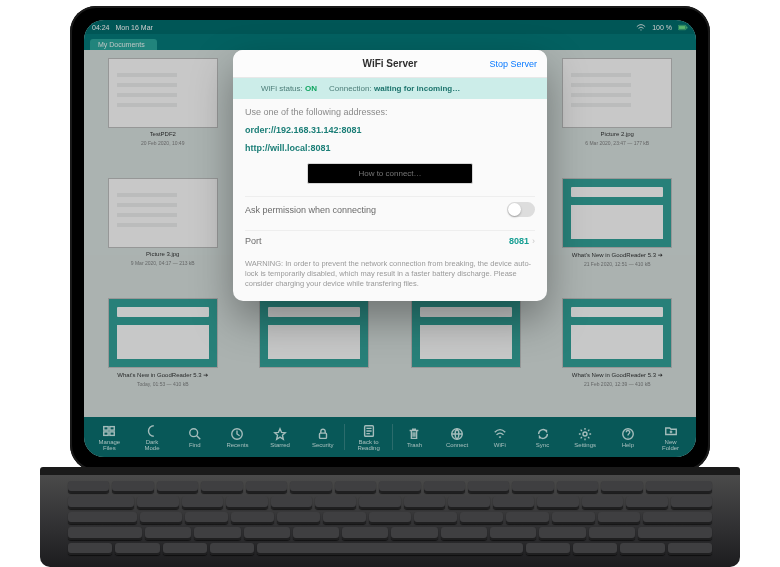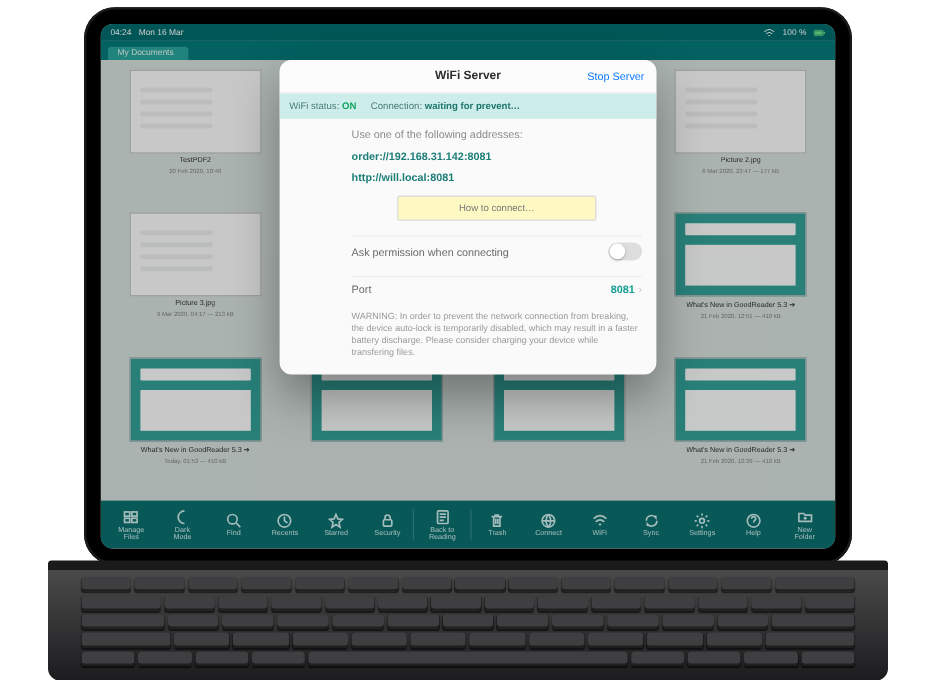--- a/index.html
+++ b/index.html
@@ -9,21 +9,21 @@
     background: #fff; position: relative; overflow: hidden;
   }
   
   .device {
     position: absolute; top: 6px; left: 70px; width: 640px; height: 465px;
     background: #000; border-radius: 26px; padding: 14px;
     box-shadow: inset 0 0 0 2px #1a1a1a;
   }
   .screen {
     width: 100%; height: 100%; background: #c8d4d2;
-    border-radius: 10px; overflow: hidden; position: relative;
+    border-radius: 20px; overflow: hidden; position: relative;
     display: flex; flex-direction: column;
   }
   .keyboard {
     position: absolute; left: 40px; right: 40px; bottom: 0; height: 92px;
     background: linear-gradient(#4a4a4a,#2f2f31 60%,#1c1c1e);
     border-radius: 0 0 10px 10px; padding: 6px 28px 12px;
     display: flex; flex-direction: column; gap: 3px;
   }
   .krow { display: flex; gap: 3px; flex: 1; }
   .key {
@@ -92,32 +92,32 @@
     font-size: 9px; color: #2d2d2d; overflow: hidden;
   }
   .m-head {
     display: grid; grid-template-columns: 1fr auto 1fr;
     padding: 8px 10px; align-items: center; border-bottom: 1px solid #e8e8e8;
     background: #fcfcfc;
   }
   .m-title { font-weight: 600; font-size: 10px; text-align:center; }
   .stop-server { color: #0a7aff; font-size: 9px; text-align:right; cursor:pointer;}
   .m-status {
-    background: #ccede9; padding: 6px 8px; color: #4c7d78; font-size: 8px;
+    background: #ccede9; padding: 6px 28px; color: #4c7d78; font-size: 8px;
     display:flex; gap:12px;
   }
   .m-status b { color:#1e756e; font-weight:600;}
   .m-status .on { color:#10a560; font-weight:700;}
-  .m-body { padding: 8px 12px 12px; display:flex; flex-direction:column; gap:8px;margin-left:48px;}
+  .m-body { padding: 8px 12px 12px; display:flex; flex-direction:column; gap:8px;}
   .addr-intro { color:#8a8a8a; }
   .addr-line { color:#8a8a8a; }
   .addr-link { color:#1b7e77; font-weight:700; font-size:9px;}
   .how-btn {
     margin: 2px auto 4px; display:block; padding:5px 50px;
-    border:1px solid #d7d7d7; background:#fef9c3; color:#777; font-size:8px;
+    border:1px solid #d7d7d7; background:#000000; color:#777; font-size:8px;
     border-radius:2px; cursor:pointer;
   }
   .row {
     display:flex; justify-content:space-between; align-items:center;
     padding: 5px 0; border-top:1px solid #eee; font-size:9px;
   }
   .row:first-of-type{border-top:none;}
   .row .label{ color:#6a6a6a;}
   .toggle {
     width:28px; height:15px; background:#ddd; border-radius:8px; position:relative;
@@ -363,21 +363,21 @@
         <span class="m-title">WiFi Server</span>
         <span class="stop-server">Stop Server</span>
       </div>
       <div class="m-status">
         <span>
           <span>WiFi status:</span>
           <b class="on">ON</b>
         </span>
         <span>
           <span>Connection:</span>
-          <b>waiting for prevent…</b>
+          <b>waiting for incoming…</b>
         </span>
       </div>
       <div class="m-body">
         <div class="addr-intro">Use one of the following addresses:</div>
         <div>
           <div class="addr-link">order://192.168.31.142:8081</div>
         </div>
         <div>
           <div class="addr-link">http://will.local:8081</div>
         </div>

